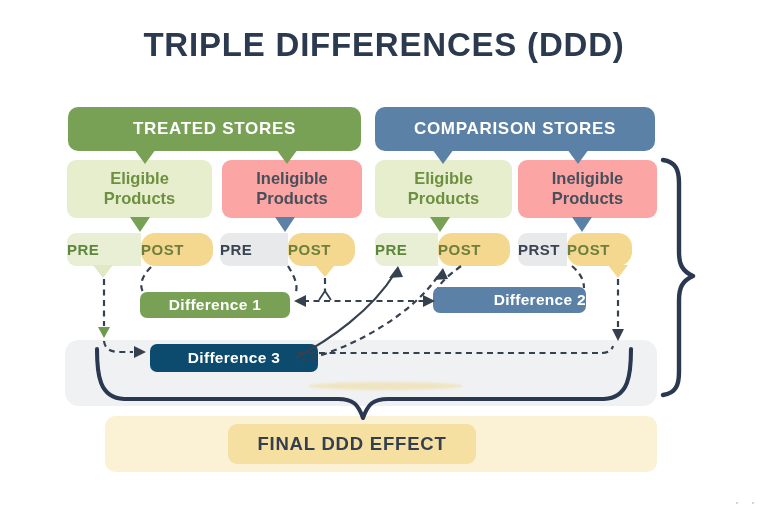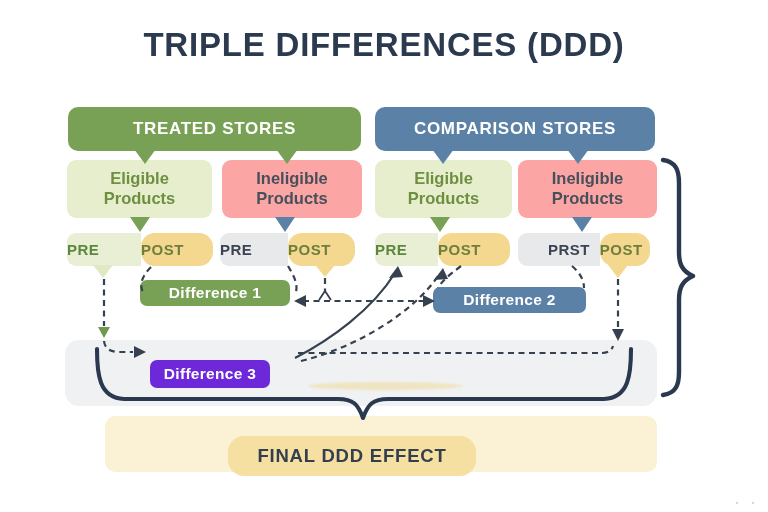--- a/index.html
+++ b/index.html
@@ -29,29 +29,29 @@
   .sub4{left:518px;width:139px;}
 
   .pillpair{top:233px;height:33px;display:flex;border-radius:9px;overflow:hidden;
             font-size:15px;font-weight:700;letter-spacing:.5px;}
   .half{display:flex;align-items:center;justify-content:flex-start;height:100%;}
   .p-lightgreen{background:#e8efd5;color:#5d873c;}
   .p-gray{background:#e8e9eb;color:#3b4452;}
   .p-amber{background:#f5d88f;color:#6d7f3f;border-radius:14px;}
 
   .diff{border-radius:7px;color:#ffffff;font-size:15.5px;font-weight:700;letter-spacing:.3px;}
-  .diff1{left:140px;top:280px;width:150px;height:26px;background:#79a156;}
-  .diff2{left:433px;top:287px;width:153px;height:26px;background:#5b82a6;}
-  .diff3{left:150px;top:360px;width:120px;height:28px;background:#6d28d9;}
+  .diff1{left:140px;top:292px;width:150px;height:26px;background:#79a156;}
+  .diff2{left:433px;top:287px;width:153px;height:26px;background:#5b82a6;justify-content:flex-end;}
+  .diff3{left:150px;top:344px;width:168px;height:28px;background:#0c4a6e;}
 
   .grayband{left:65px;top:340px;width:592px;height:66px;background:#f0f1f3;border-radius:14px;}
   .smudge{left:308px;top:382px;width:155px;height:8px;background:#eedda0;border-radius:50%;
           opacity:.6;filter:blur(1px);}
   .yellowband{left:105px;top:416px;width:552px;height:56px;background:#fbf2d6;border-radius:10px;}
-  .finalbox{left:228px;top:436px;width:248px;height:40px;background:#f5dfa1;border-radius:16px;
+  .finalbox{left:228px;top:424px;width:248px;height:40px;background:#f5dfa1;border-radius:9px;
             color:#333e4e;font-size:18.5px;font-weight:700;letter-spacing:.8px;}
 
   .corner{right:8px;bottom:5px;font-size:6px;color:#8a8f96;opacity:.8;letter-spacing:6px;}
 
   svg.overlay{position:absolute;left:0;top:0;width:768px;height:512px;pointer-events:none;}
   .dash{stroke:#36414f;stroke-width:2.2;fill:none;stroke-dasharray:6 4.5;}
   .solid{stroke:#36414f;stroke-width:2.2;fill:none;}
   .ah{fill:#36414f;stroke:none;}
   .brace{stroke:#2b3950;stroke-width:4.4;fill:none;stroke-linecap:round;stroke-linejoin:round;}
 </style>
@@ -100,21 +100,21 @@
   </div>
   <div class="abs pillpair" style="left:375px;width:135px;">
     <div class="half p-lightgreen" style="width:63px;">
       <span>PRE</span>
     </div>
     <div class="half p-amber" style="width:72px;">
       <span>POST</span>
     </div>
   </div>
   <div class="abs pillpair" style="left:518px;width:132px;">
-    <div class="half p-gray" style="width:67px;padding-left:30px;">
+    <div class="half p-gray" style="width:49px;">
       <span>PRST</span>
     </div>
     <div class="half p-amber" style="width:65px;">
       <span>POST</span>
     </div>
   </div>
 
   <div class="abs grayband"></div>
   <div class="abs smudge"></div>
   <div class="abs yellowband"></div>

